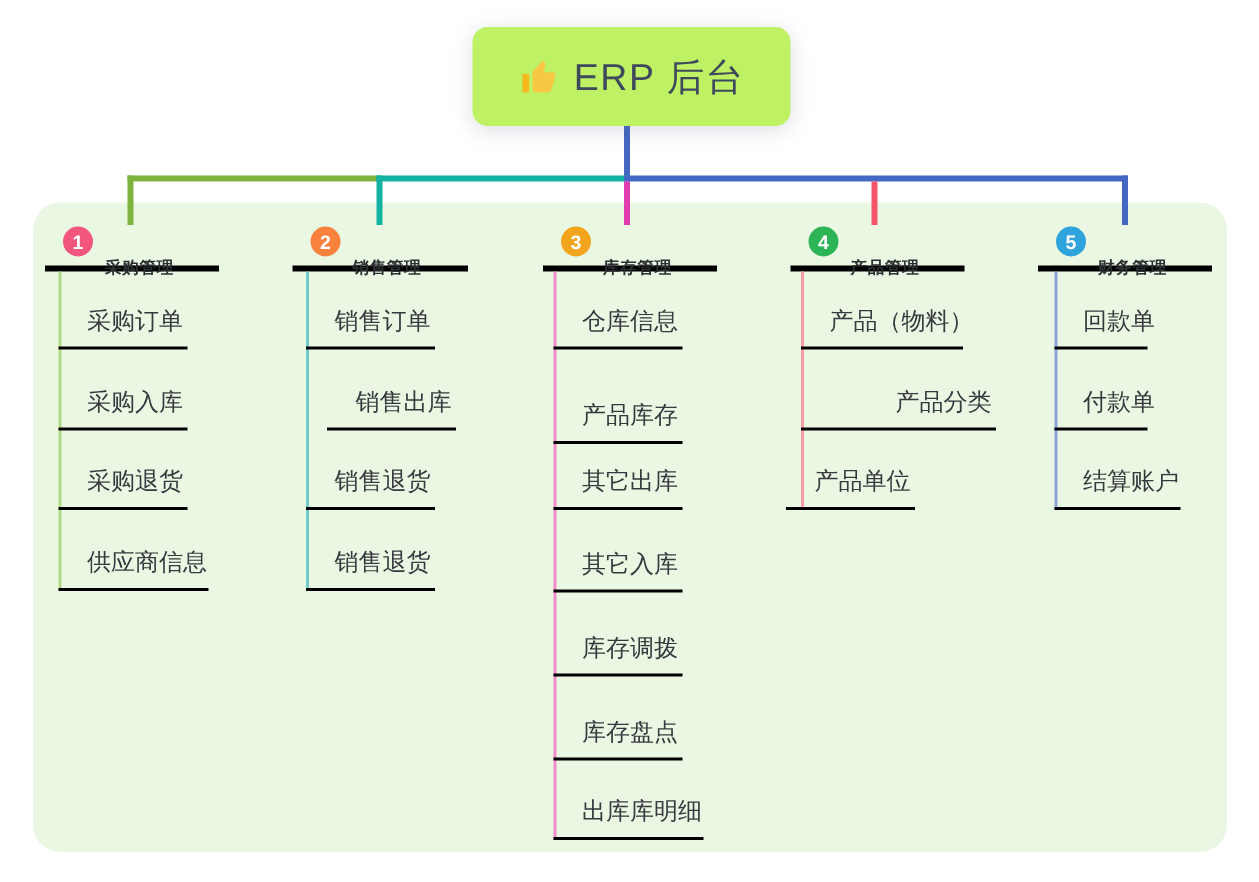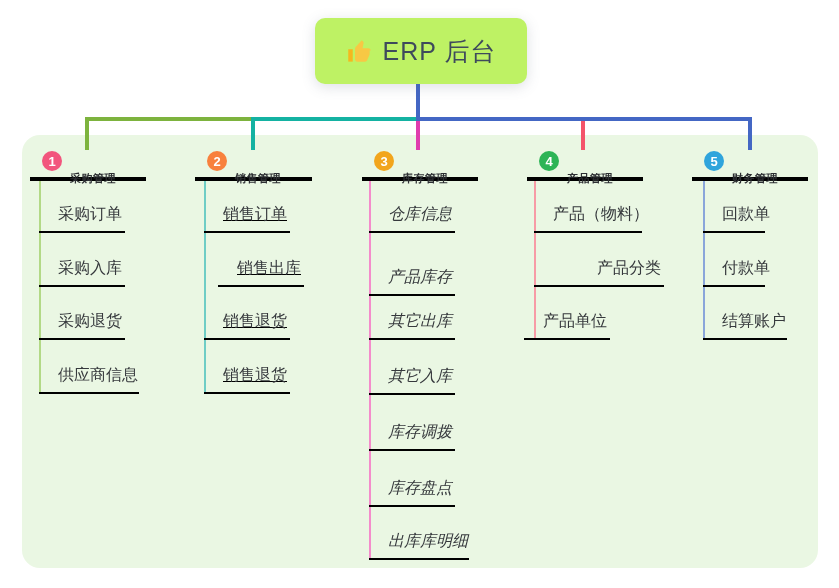--- a/index.html
+++ b/index.html
@@ -14,22 +14,22 @@
   }
   .line{position:absolute;}
   
   .c1{border-color:#7db33e;background:#7db33e;}
   .c2{border-color:#14b2a2;background:#14b2a2;}
   .c3{border-color:#e03cae;background:#e03cae;}
   .c4{border-color:#f4546a;background:#f4546a;}
   .c5{border-color:#4467c4;background:#4467c4;}
   
   .l1{border-color:#b2d986;background:#b2d986;}
-  .l2{border-color:#6fcdc5;background:#6fcdc5;text-decoration:underline;}
-  .l3{border-color:#f48ccb;background:#f48ccb;font-style:italic;}
+  .l2{border-color:#6fcdc5;background:#6fcdc5;}
+  .l3{border-color:#f48ccb;background:#f48ccb;}
   .l4{border-color:#f79ba6;background:#f79ba6;}
   .l5{border-color:#8aa6da;background:#8aa6da;}
 
   .root-card{
     position:absolute;left:315px;top:18px;width:212px;height:66px;
     background:#bef264;border-radius:10px;
     box-shadow:0 3px 14px rgba(90,100,120,0.20);
     display:flex;align-items:center;justify-content:center;gap:10px;
     cursor:pointer;
   }

